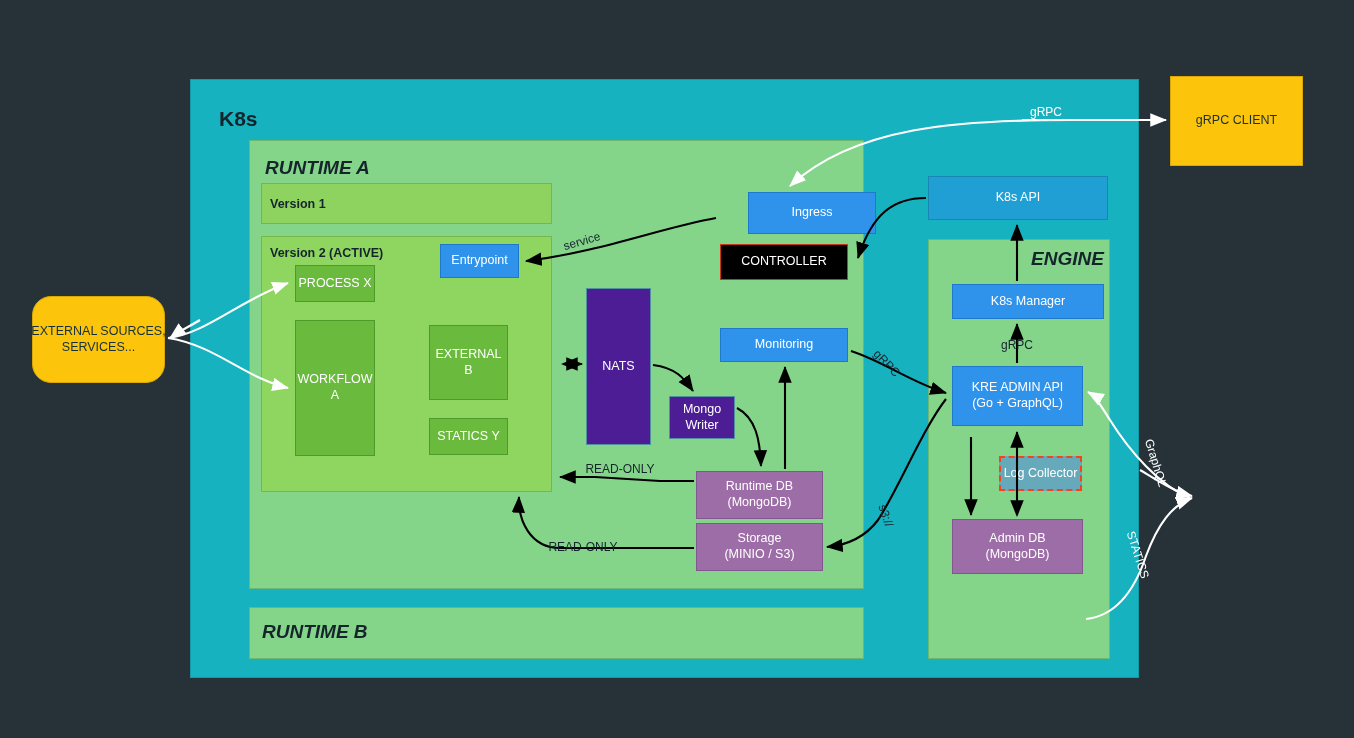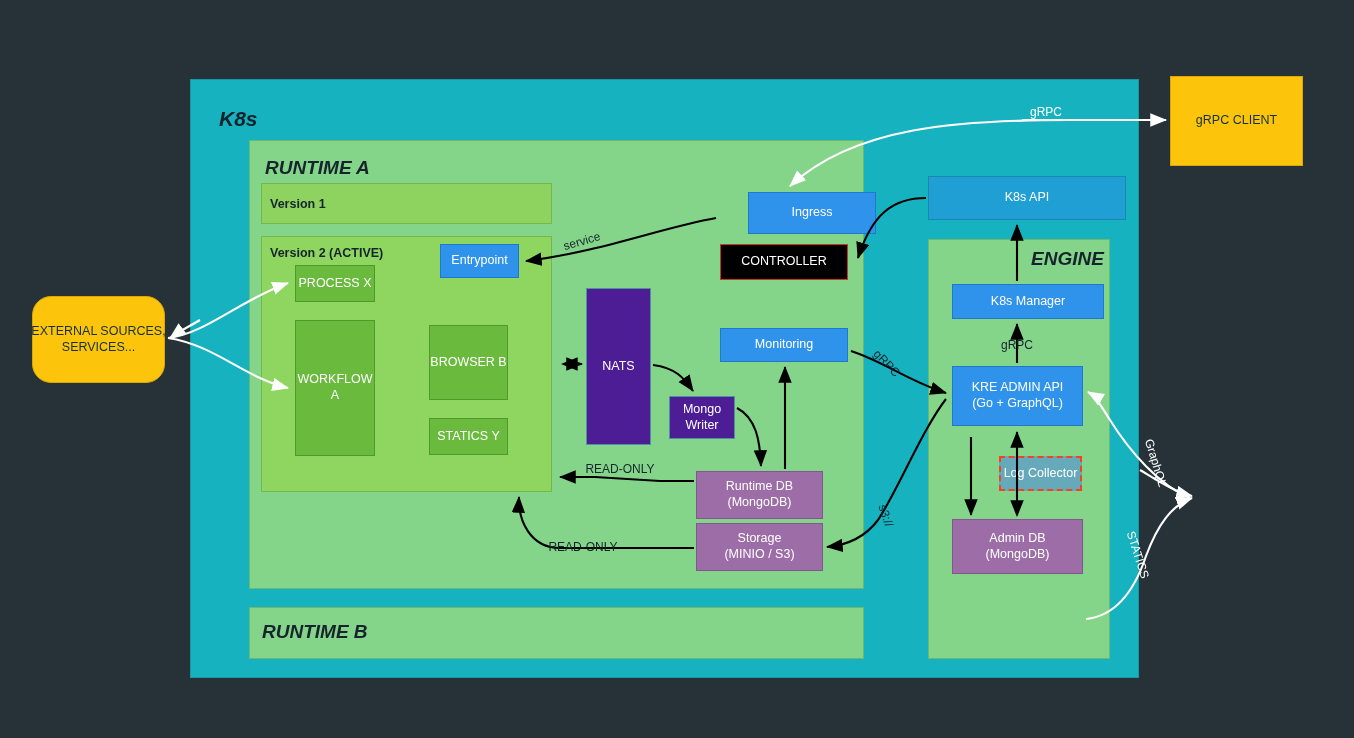--- a/index.html
+++ b/index.html
@@ -38,42 +38,42 @@
   .etxt{font-family:"Liberation Sans",sans-serif;font-size:12px;fill:#16242c;}
   .etxtw{font-family:"Liberation Sans",sans-serif;font-size:12px;fill:#ffffff;}
 </style>
 </head>
 <body>
 
 <div id="stage">
 
   <div class="box k8s" style="left:190px;top:79px;width:949px;height:599px;"></div>
 
-  <div class="lbl title-k8s" style="left:219px;top:107px;font-style:italic;">K8s</div>
+  <div class="lbl title-k8s" style="left:219px;top:107px;">K8s</div>
 
   <div class="box runtime" style="left:249px;top:140px;width:615px;height:449px;"></div>
   <div class="lbl title-rt" style="left:265px;top:157px;">RUNTIME A</div>
 
   <div class="box runtime" style="left:249px;top:607px;width:615px;height:52px;"></div>
   <div class="lbl title-rt" style="left:262px;top:621px;">RUNTIME B</div>
 
   <div class="box versionlt" style="left:261px;top:183px;width:291px;height:41px;"></div>
   <div class="lbl title-ver" style="left:270px;top:197px;">Version 1</div>
 
   <div class="box version" style="left:261px;top:236px;width:291px;height:256px;"></div>
   <div class="lbl title-ver" style="left:270px;top:246px;">Version 2 (ACTIVE)</div>
 
   <div class="box engine" style="left:928px;top:239px;width:182px;height:420px;"></div>
   <div class="lbl title-rt" style="left:1031px;top:248px;">ENGINE</div>
 
   <div class="box nd-green" style="left:295px;top:265px;width:80px;height:37px;">PROCESS X</div>
 
   <div class="box nd-green" style="left:295px;top:320px;width:80px;height:136px;">WORKFLOW A</div>
 
-  <div class="box nd-green" style="left:429px;top:325px;width:79px;height:75px;">BROWSER B</div>
+  <div class="box nd-green" style="left:429px;top:325px;width:79px;height:75px;">EXTERNAL B</div>
 
   <div class="box nd-green" style="left:429px;top:418px;width:79px;height:37px;">STATICS Y</div>
 
   <div class="box nd-blue" style="left:440px;top:244px;width:79px;height:34px;">Entrypoint</div>
 
   <div class="box nd-steel" style="left:586px;top:288px;width:65px;height:157px;">NATS</div>
 
   <div class="box nd-steel" style="left:669px;top:396px;width:66px;height:43px;white-space:pre;">Mongo
 Writer</div>
 
@@ -82,21 +82,21 @@
   <div class="box nd-red" style="left:720px;top:244px;width:128px;height:36px;">CONTROLLER</div>
 
   <div class="box nd-blue" style="left:720px;top:328px;width:128px;height:34px;">Monitoring</div>
 
   <div class="box nd-purple" style="left:696px;top:471px;width:127px;height:48px;white-space:pre;">Runtime DB
 (MongoDB)</div>
 
   <div class="box nd-purple" style="left:696px;top:523px;width:127px;height:48px;white-space:pre;">Storage
 (MINIO / S3)</div>
 
-  <div class="box nd-blue2" style="left:928px;top:176px;width:198px;height:44px;">K8s API</div>
+  <div class="box nd-blue2" style="left:928px;top:176px;width:180px;height:44px;">K8s API</div>
 
   <div class="box nd-blue" style="left:952px;top:284px;width:152px;height:35px;">K8s Manager</div>
 
   <div class="box nd-blue" style="left:952px;top:366px;width:131px;height:60px;white-space:pre;">KRE ADMIN API
 (Go + GraphQL)</div>
 
   <div class="box nd-dashed" style="left:999px;top:456px;width:83px;height:35px;">Log Collector</div>
 
   <div class="box nd-purple" style="left:952px;top:519px;width:131px;height:55px;white-space:pre;">Admin DB
 (MongoDB)</div>

